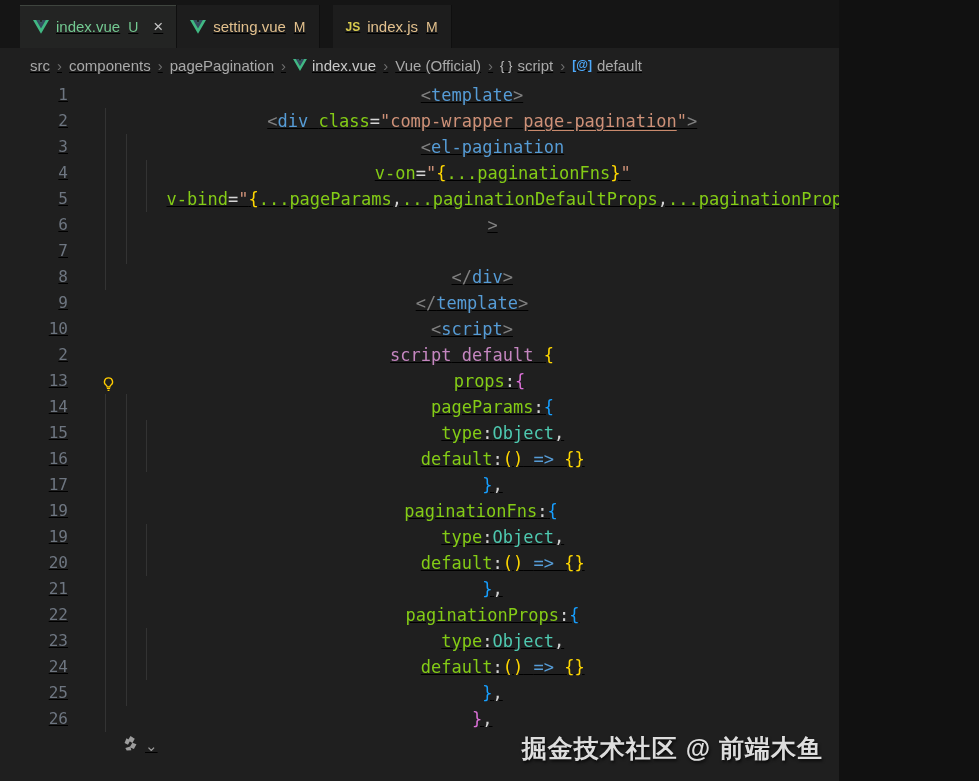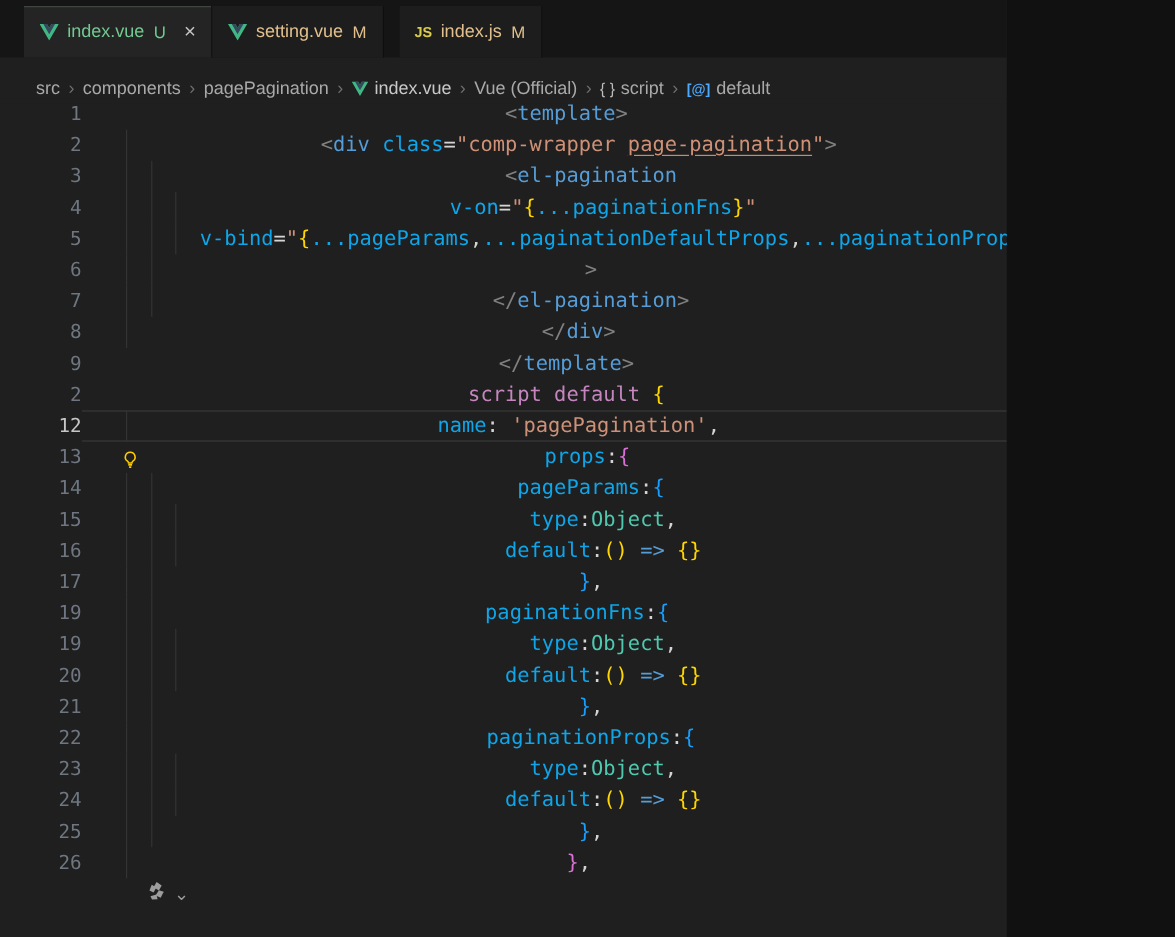--- a/index.html
+++ b/index.html
@@ -1,52 +1,52 @@
 <!DOCTYPE html>
 <html><head>
 <meta charset="utf-8">
 <style>
   html,body{margin:0;padding:0;background:#111;}
   .window{width:839px;height:781px;overflow:hidden;position:relative;
-    background:#1f1f1f;font-family:"Liberation Sans",sans-serif;}
+    background:#1f1f1f;font-family:"Liberation Sans",sans-serif;text-decoration:underline;}
 
   
   .tabbar{height:48px;background:#151515;display:flex;align-items:stretch;
     padding-left:20px;box-sizing:border-box;padding-top:5px;}
   .tab{display:flex;align-items:center;gap:7px;padding:0 13px;font-size:15px;
     background:#1d1d1d;border-right:1px solid #0f0f0f;cursor:pointer;white-space:nowrap;}
   .tab.active{background:#232423;box-shadow:inset 0 1px 0 #3e443e;}
   .tab.gap-before{margin-left:13px;}
   .lab-untracked{color:#73c991;}
   .lab-modified{color:#e2c08d;}
   .tab .badge{font-size:14px;margin-left:1px;}
   .tab .close{color:#c5c5c5;font-size:17px;margin-left:8px;line-height:1;}
   .icon-vue svg{display:block;}
   .icon-js{color:#d8cb4e;font-weight:bold;font-size:12px;letter-spacing:0;}
 
   
-  .breadcrumbs{height:34px;display:flex;align-items:flex-end;padding-left:30px;
+  .breadcrumbs{height:34px;display:flex;align-items:center;padding-left:30px;
     font-size:15px;color:#a9a9a9;background:#1f1f1f;}
   .crumb{display:flex;align-items:center;gap:5px;cursor:pointer;}
   .crumb-sep{color:#6f6f6f;font-size:15px;margin:0 7px;}
   .crumb .icon-braces{color:#bdbdbd;font-size:13px;}
   .crumb .icon-module{color:#4daafc;font-size:12px;font-weight:bold;}
   .crumb.bright{color:#c8c8c8;}
 
   
   .editor{position:relative;}
   .code-line{display:flex;height:26px;font-family:"DejaVu Sans Mono","Liberation Mono",monospace;
     font-size:17px;line-height:26px;white-space:pre;}
   .ln{width:68px;text-align:right;color:#6e7681;font-size:16px;flex:none;}
   .lc{flex:1;position:relative;padding-left:37px;text-align:center;}
   .code-line.current .lc{box-shadow:inset 0 1px 0 #3f3f3f,inset 0 -1px 0 #3f3f3f;}
   .code-line.current .ln{color:#c6c6c6;}
   .guide{position:absolute;top:0;bottom:0;width:1px;background:#333;}
   .bulb{position:absolute;left:33px;top:5px;}
-  .c-p{color:#808080}.c-tag{color:#569cd6}.c-attr{color:#0ea5e9}
+  .c-p{color:#808080}.c-tag{color:#569cd6}.c-attr{color:#84cc16}
   .c-str{color:#ce9178}
   .c-strU{color:#ce9178;text-decoration:underline;text-underline-offset:3px;text-decoration-color:#c98a6d;}
   .c-kw{color:#c586c0}.c-cls{color:#4ec9b0}.c-op{color:#569cd6}
   .c-b1{color:#ffd700}.c-b2{color:#da70d6}.c-b3{color:#179fff}.c-txt{color:#d4d4d4}
 
   .ai-row{height:26px;display:flex;align-items:center;padding-left:122px;gap:6px;}
   .ai-chevron{color:#9d9d9d;font-size:15px;line-height:1;}
 
   .watermark{position:absolute;right:16px;bottom:16px;font-size:25px;font-weight:bold;
     color:#dddddd;text-shadow:1px 2px 3px rgba(0,0,0,.75);letter-spacing:1px;}
@@ -124,25 +124,25 @@
     </div>
 
   <div class="editor">
     <div>
         <div class="code-line"><span class="ln">1</span><span class="lc"><span class="segs" style="margin-left: 0px;"><span class="c-p">&lt;</span><span class="c-tag">template</span><span class="c-p">&gt;</span></span></span></div>
         <div class="code-line"><span class="ln">2</span><span class="lc"><span class="guide" style="left: 37px;"></span><span class="segs" style="margin-left: 20.5px;"><span class="c-p">&lt;</span><span class="c-tag">div</span><span class="c-txt"> </span><span class="c-attr">class</span><span class="c-txt">=</span><span class="c-str">"comp-wrapper </span><span class="c-strU">page-pagination</span><span class="c-str">"</span><span class="c-p">&gt;</span></span></span></div>
         <div class="code-line"><span class="ln">3</span><span class="lc"><span class="guide" style="left: 37px;"></span><span class="guide" style="left: 57.5px;"></span><span class="segs" style="margin-left: 41px;"><span class="c-p">&lt;</span><span class="c-tag">el-pagination</span></span></span></div>
         <div class="code-line"><span class="ln">4</span><span class="lc"><span class="guide" style="left: 37px;"></span><span class="guide" style="left: 57.5px;"></span><span class="guide" style="left: 78px;"></span><span class="segs" style="margin-left: 61.5px;"><span class="c-attr">v-on</span><span class="c-txt">=</span><span class="c-str">"</span><span class="c-b1">{</span><span class="c-attr">...paginationFns</span><span class="c-b1">}</span><span class="c-str">"</span></span></span></div>
         <div class="code-line"><span class="ln">5</span><span class="lc"><span class="guide" style="left: 37px;"></span><span class="guide" style="left: 57.5px;"></span><span class="guide" style="left: 78px;"></span><span class="segs" style="margin-left: 61.5px;"><span class="c-attr">v-bind</span><span class="c-txt">=</span><span class="c-str">"</span><span class="c-b1">{</span><span class="c-attr">...pageParams</span><span class="c-txt">,</span><span class="c-attr">...paginationDefaultProps</span><span class="c-txt">,</span><span class="c-attr">...paginationProps</span><span class="c-b1">}</span><span class="c-str">"</span></span></span></div>
         <div class="code-line"><span class="ln">6</span><span class="lc"><span class="guide" style="left: 37px;"></span><span class="guide" style="left: 57.5px;"></span><span class="segs" style="margin-left: 41px;"><span class="c-p">&gt;</span></span></span></div>
-        <div class="code-line"><span class="ln">7</span><span class="lc"><span class="guide" style="left: 37px;"></span><span class="guide" style="left: 57.5px;"></span><span class="segs" style="margin-left: 41px;"><span class="c-p">&lt;/</span><span class="c-tag">el-pagination</span><span class="c-p">&gt;</span></span></span></div>
+        <div class="code-line"><span class="ln">7</span><span class="lc"><span class="guide" style="left: 37px;"></span><span class="guide" style="left: 57.5px;"></span></span></div>
         <div class="code-line"><span class="ln">8</span><span class="lc"><span class="guide" style="left: 37px;"></span><span class="segs" style="margin-left: 20.5px; margin-top: 42px;"><span class="c-p">&lt;/</span><span class="c-tag">div</span><span class="c-p">&gt;</span></span></span></div>
         <div class="code-line"><span class="ln">9</span><span class="lc"><span class="segs" style="margin-left: 0px;"><span class="c-p">&lt;/</span><span class="c-tag">template</span><span class="c-p">&gt;</span></span></span></div>
+        <div class="code-line"><span class="ln">10</span><span class="lc"><span class="segs" style="margin-left: 0px;"><span class="c-p">&lt;</span><span class="c-tag">script</span><span class="c-p">&gt;</span></span></span></div>
         <div class="code-line"><span class="ln">2</span><span class="lc"><span class="segs" style="margin-left: 0px;"><span class="c-kw">script</span><span class="c-txt"> </span><span class="c-kw">default</span><span class="c-txt"> </span><span class="c-b1">{</span></span></span></div>
-        <div class="code-line current"><span class="ln">12</span><span class="lc"><span class="guide" style="left: 37px;"></span><span class="segs" style="margin-left: 20.5px;"><span class="c-attr">name</span><span class="c-txt">: </span><span class="c-str">'pagePagination'</span><span class="c-txt">,</span></span></span></div>
         <div class="code-line"><span class="ln">13</span><span class="lc"><span class="bulb"><svg width="15" height="16" viewBox="0 0 16 16">
                 <path fill="none" stroke="#ffcc00" stroke-width="1.4" d="M8 1.5a4.3 4.3 0 0 1 2.4 7.9c-.5.4-.9 1-.9 1.6H6.5c0-.6-.4-1.2-.9-1.6A4.3 4.3 0 0 1 8 1.5z"></path>
                 <path stroke="#ffcc00" stroke-width="1.4" d="M6.3 12.7h3.4M7 14.7h2"></path>
               </svg></span><span class="segs" style="margin-left: 35px;"><span class="c-attr">props</span><span class="c-txt">:</span><span class="c-b2">{</span></span></span></div>
         <div class="code-line"><span class="ln">14</span><span class="lc"><span class="guide" style="left: 37px;"></span><span class="guide" style="left: 57.5px;"></span><span class="segs" style="margin-left: 41px;"><span class="c-attr">pageParams</span><span class="c-txt">:</span><span class="c-b3">{</span></span></span></div>
         <div class="code-line"><span class="ln">15</span><span class="lc"><span class="guide" style="left: 37px;"></span><span class="guide" style="left: 57.5px;"></span><span class="guide" style="left: 78px;"></span><span class="segs" style="margin-left: 61.5px;"><span class="c-attr">type</span><span class="c-txt">:</span><span class="c-cls">Object</span><span class="c-txt">,</span></span></span></div>
         <div class="code-line"><span class="ln">16</span><span class="lc"><span class="guide" style="left: 37px;"></span><span class="guide" style="left: 57.5px;"></span><span class="guide" style="left: 78px;"></span><span class="segs" style="margin-left: 61.5px;"><span class="c-attr">default</span><span class="c-txt">:</span><span class="c-b1">()</span><span class="c-txt"> </span><span class="c-op">=&gt;</span><span class="c-txt"> </span><span class="c-b1">{}</span></span></span></div>
         <div class="code-line"><span class="ln">17</span><span class="lc"><span class="guide" style="left: 37px;"></span><span class="guide" style="left: 57.5px;"></span><span class="segs" style="margin-left: 41px;"><span class="c-b3">}</span><span class="c-txt">,</span></span></span></div>
         <div class="code-line"><span class="ln">19</span><span class="lc"><span class="guide" style="left: 37px;"></span><span class="guide" style="left: 57.5px;"></span><span class="segs" style="margin-left: 18px;"><span class="c-attr">paginationFns</span><span class="c-txt">:</span><span class="c-b3">{</span></span></span></div>
         <div class="code-line"><span class="ln">19</span><span class="lc"><span class="guide" style="left: 37px;"></span><span class="guide" style="left: 57.5px;"></span><span class="guide" style="left: 78px;"></span><span class="segs" style="margin-left: 61.5px;"><span class="c-attr">type</span><span class="c-txt">:</span><span class="c-cls">Object</span><span class="c-txt">,</span></span></span></div>
@@ -160,13 +160,14 @@
               <path d="M8 1l4 2.6-2.2 4L5.6 5z"></path>
               <path d="M13.6 8.6l-2.4 4.6-4-1.6 2.6-4.2z"></path>
               <path d="M2.4 7.6 4.2 3l3.6 2.2-2.2 4z"></path>
               <path d="M3.2 12.2l4.6-1.4 1 3.6-4.4.2z"></path>
             </g>
           </svg></span>
       <span class="ai-chevron">⌄</span>
     </div>
   </div>
 
+  <div class="watermark">掘金技术社区 @ 前端木鱼</div>
 </div>
 
 </body></html>

